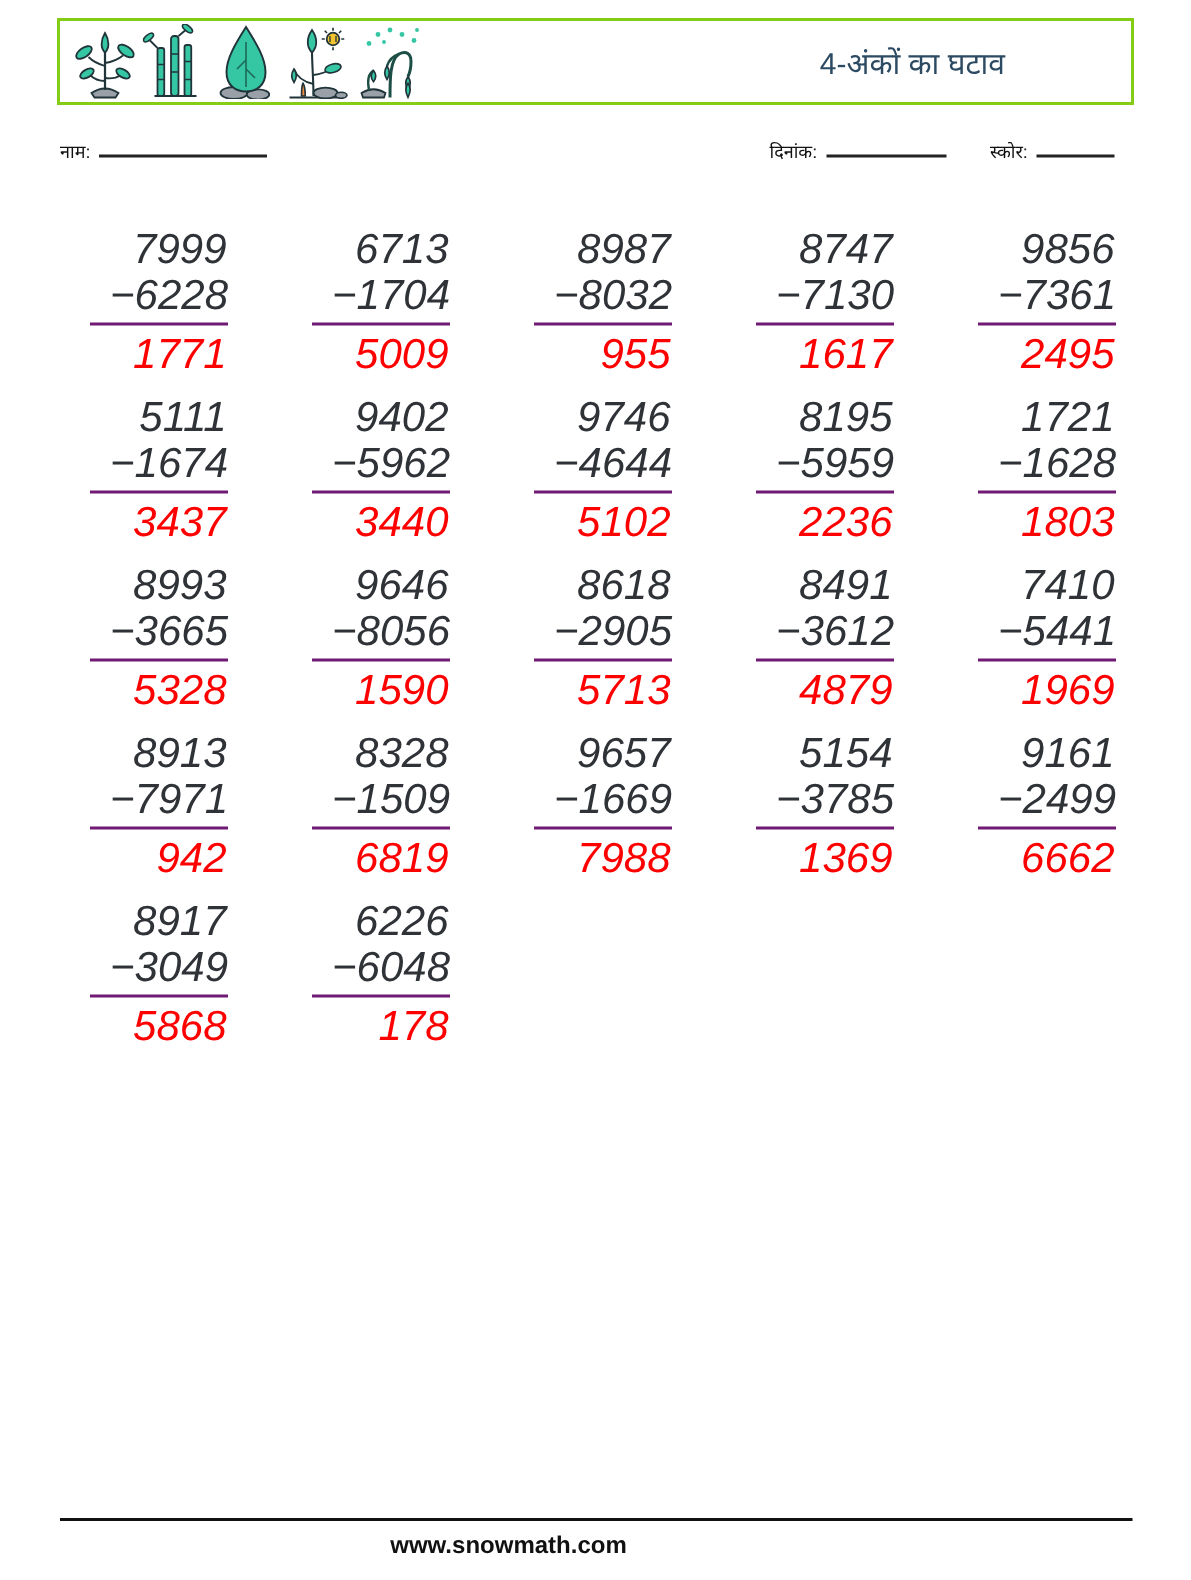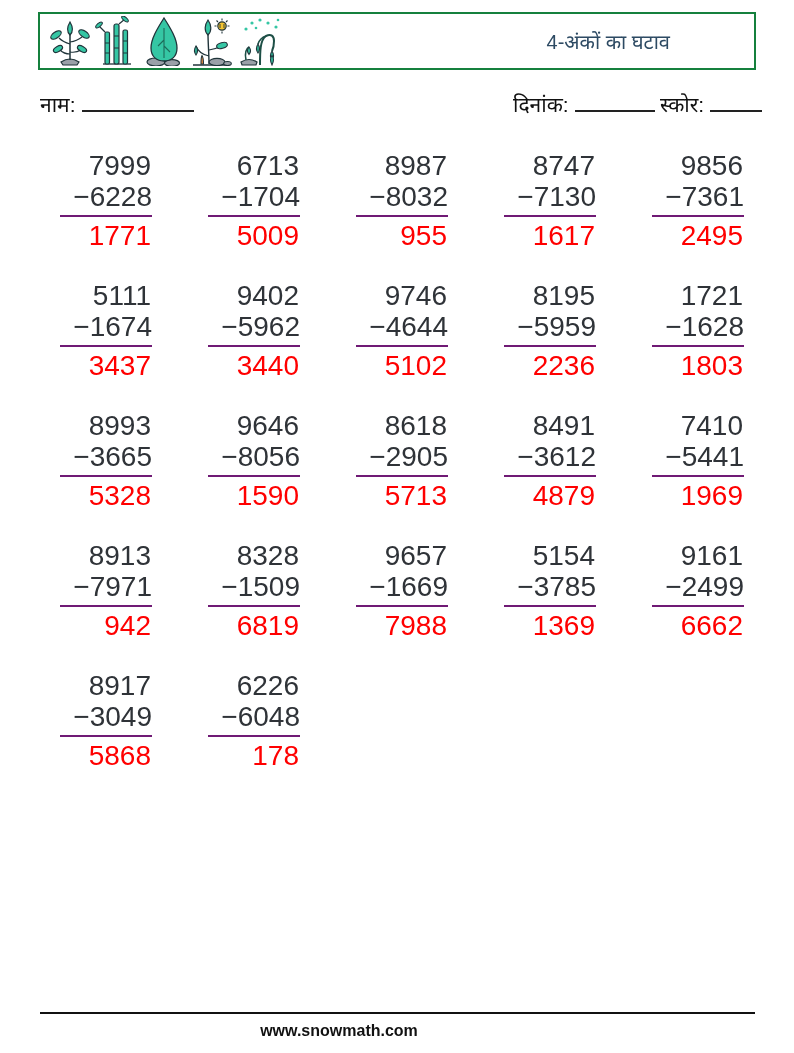--- a/index.html
+++ b/index.html
@@ -11,42 +11,42 @@
     background: #ffffff;
     font-family: "Liberation Sans", "DejaVu Sans", sans-serif;
     overflow: hidden;
   }
 
   
   .header-box {
     position: absolute;
     left: 38px; top: 12px;
     width: 718px; height: 58px;
-    border: 2px solid #15803d;
+    border: 2px solid #84cc16;
     display: flex;
     align-items: center;
   }
   .icon-row {
     display: flex;
     align-items: flex-end;
     gap: 3px;
     margin-left: 8px;
     height: 50px;
   }
   .icon-row svg { display: block; }
   .worksheet-title {
     margin-left: auto;
     margin-right: 84px;
     font-size: 20px;
     color: #2d4a63;
     white-space: nowrap;
   }
 
   
-  .fields-row { position: absolute; left: 0; top: 90px; width: 675px; height: 30px; font-size: 21px; color: #111; }
+  .fields-row { position: absolute; left: 0; top: 90px; width: 675px; height: 30px; font-size: 12px; color: #111; }
   .field-group { position: absolute; white-space: nowrap; }
   .field-name  { left: 40px; }
   .field-date  { left: 513px; }
   .field-score { left: 660px; }
   .blank {
     display: inline-block;
     border-bottom: 2px solid #222;
     height: 15px;
     margin-left: 6px;
     vertical-align: baseline;
@@ -55,21 +55,22 @@
   .blank-date  { width: 80px; }
   .blank-score { width: 52px; }
 
   
   .problems-grid {
     position: absolute;
     left: 40px; top: 150px;
     width: 740px;
     display: grid;
     grid-template-columns: repeat(5, 148px);
-    row-gap: 29px;
+    row-gap: 11px;
+    font-style: italic;
   }
   .problem {
     justify-self: end;
     padding-right: 36px;
     text-align: right;
     font-size: 28px;
     line-height: 31px;
     color: #2f3338;
   }
   .problem .minuend { padding-right: 1px; }

